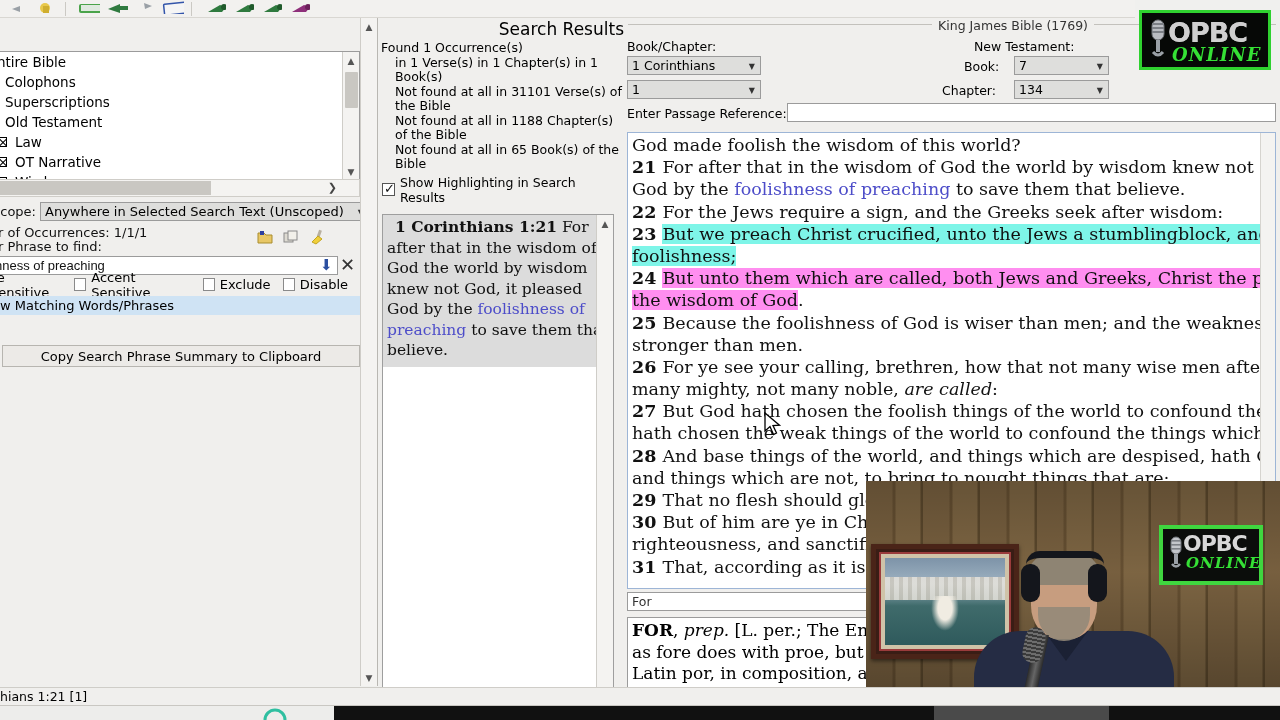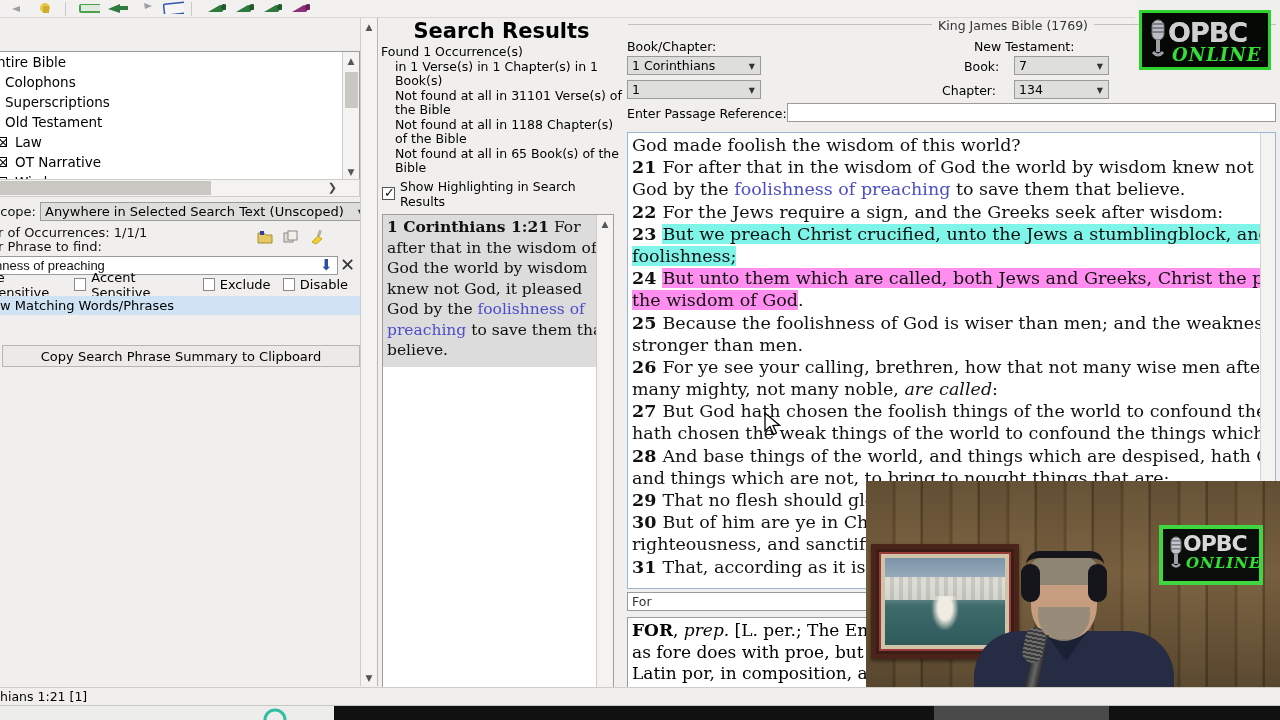--- a/index.html
+++ b/index.html
@@ -95,37 +95,37 @@
     background: #cfe3f4; font-size: 13px; line-height: 19px; padding-left: 2px;
   }
   .btn-wide {
     position: absolute; left: 2px; width: 358px; height: 22px;
     background: #eceae7; border: 1px solid #b7b5b0;
     font-size: 13px; display: flex; align-items: center; justify-content: center;
   }
 
   
   .mid-panel { position: absolute; left: 379px; top: 18px; width: 245px; height: 668px; background: #f0efed; }
-  .sr-title { text-align: center; font-weight: bold; font-size: 21px; padding-top: 1px; }
+  .sr-title { text-align: right; font-weight: normal; font-size: 17px; padding-top: 1px; }
   .sr-lines { padding: 2px 1px 0 2px; font-size: 12.5px; line-height: 14.5px; }
   .sr-lines .i1 { padding-left: 14px; }
   .sr-check { display: flex; align-items: center; gap: 5px; font-size: 12.5px; padding: 3px 0 2px 3px; }
   .cb-on { width: 13px; height: 13px; border: 1px solid #555; background: #fff; position: relative; }
   .cb-on::after { content: '✓'; position: absolute; left: 1px; top: -3px; font-size: 13px; color: #111; }
 
   .res-box {
     position: absolute; left: 3px; top: 196px; width: 232px; height: 490px;
     background: #fff; border: 1px solid #9e9e9e; overflow: hidden;
   }
   .res-item {
     background: #dcdcdc; padding: 2px 4px 6px 4px;
     font-family: "DejaVu Serif", serif; font-size: 15.5px; line-height: 20.5px;
     color: #111;
   }
-  .res-item b { font-weight: bold; }
+  .res-item b { font-weight: bold; margin-left: 8px; }
   .hl-blue { color: #4d4dc9; }
 
   
   .right-panel { position: absolute; left: 624px; top: 18px; width: 656px; height: 668px; background: #f0efed; }
   .fieldset-line { position: absolute; left: 4px; top: 6px; width: 648px; height: 1px; background: #c3c1bc; }
   .fs-title { position: absolute; right: 186px; top: 0px; background: #f0efed; padding: 0 6px; font-size: 12.5px; color: #333; }
   .combo {
     background: #dededc; border: 1px solid #9b9b9b; height: 19px;
     display: flex; align-items: center; padding: 0 20px 0 4px; font-size: 12.5px; position: relative;
   }

